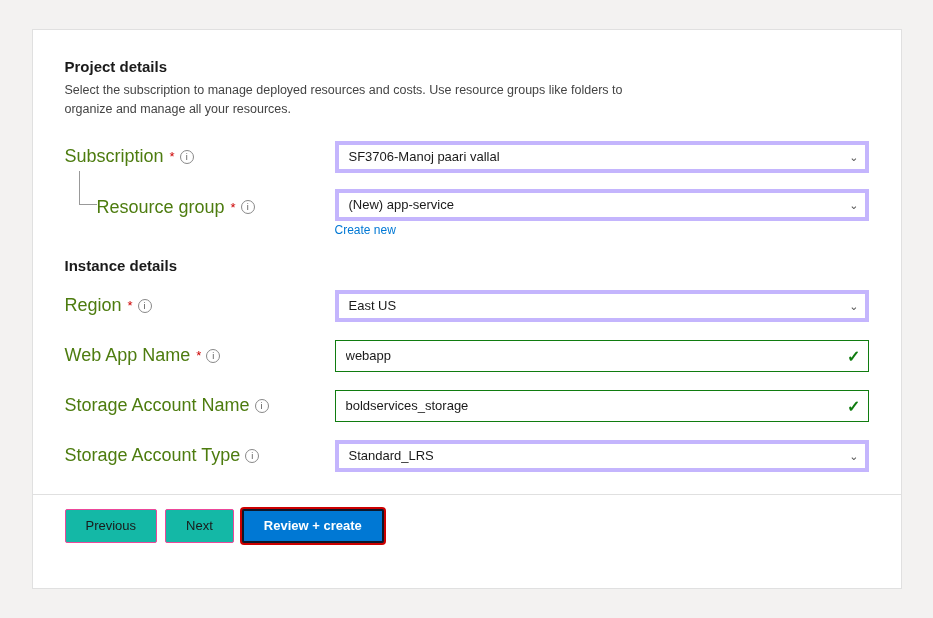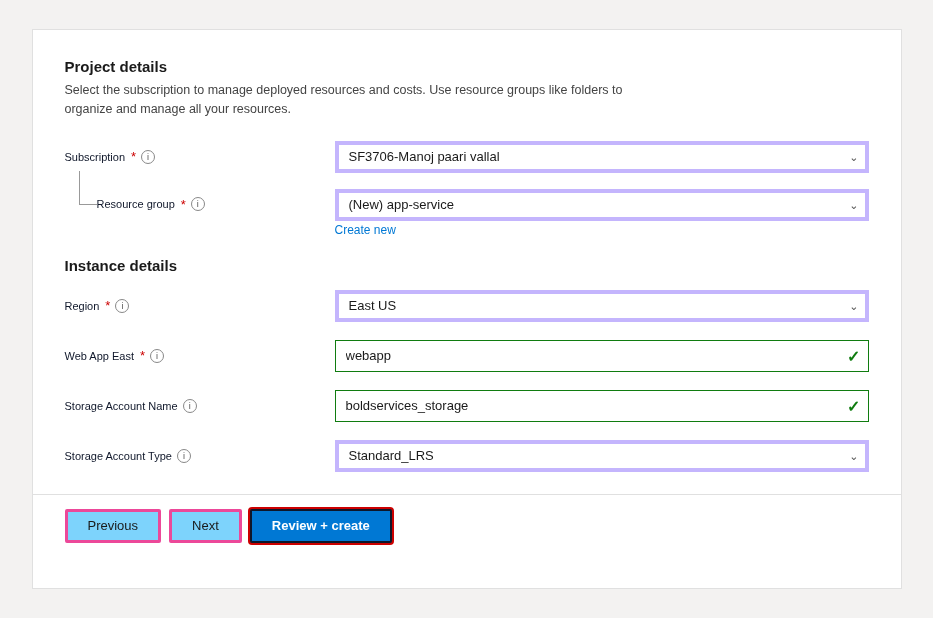--- a/index.html
+++ b/index.html
@@ -45,22 +45,22 @@
       align-items: center;
       width: 270px;
       flex-shrink: 0;
       gap: 5px;
       padding-left: 0;
     }
     .label-col.indented {
       padding-left: 32px;
     }
     .label-text {
-      color: #0f172a;
-      font-size: 11px;
+      color: #4d7c0f;
+      font-size: 18px;
     }
     .required {
       color: #c00;
       margin-left: 1px;
     }
     .info-icon {
       display: inline-flex;
       align-items: center;
       justify-content: center;
       width: 14px;
@@ -149,22 +149,22 @@
     }
     .btn {
       height: 34px;
       padding: 0 20px;
       font-size: 13px;
       cursor: pointer;
       border-radius: 2px;
       font-family: 'Segoe UI', Arial, sans-serif;
     }
     .btn-default {
-      background: #7dd3fc;
-      border: 3px solid #ec4899;
+      background: #14b8a6;
+      border: 1px solid #ec4899;
       color: #1a1a1a;
     }
     .btn-primary {
       background: #0078d4;
       border: 2px solid #0f172a;
       color: #fff;
       font-weight: 600;
       box-shadow: 0 0 0 2px #c00;
     }
     .section-gap {
@@ -236,21 +236,21 @@
             <select class="dropdown">
               <option>East US</option>
             </select>
             <span class="chevron">⌄</span>
           </div>
         </div>
       </div>
 
       <div class="form-row">
         <div class="label-col">
-          <span class="label-text">Web App East</span>
+          <span class="label-text">Web App Name</span>
           <span class="required">*</span>
           <span class="info-icon">i</span>
         </div>
         <div class="input-col">
           <div class="input-wrapper">
             <input type="text" class="input-field valid" value="webapp" style="">
             <span class="check-icon">✓</span>
           </div>
         </div>
       </div>

